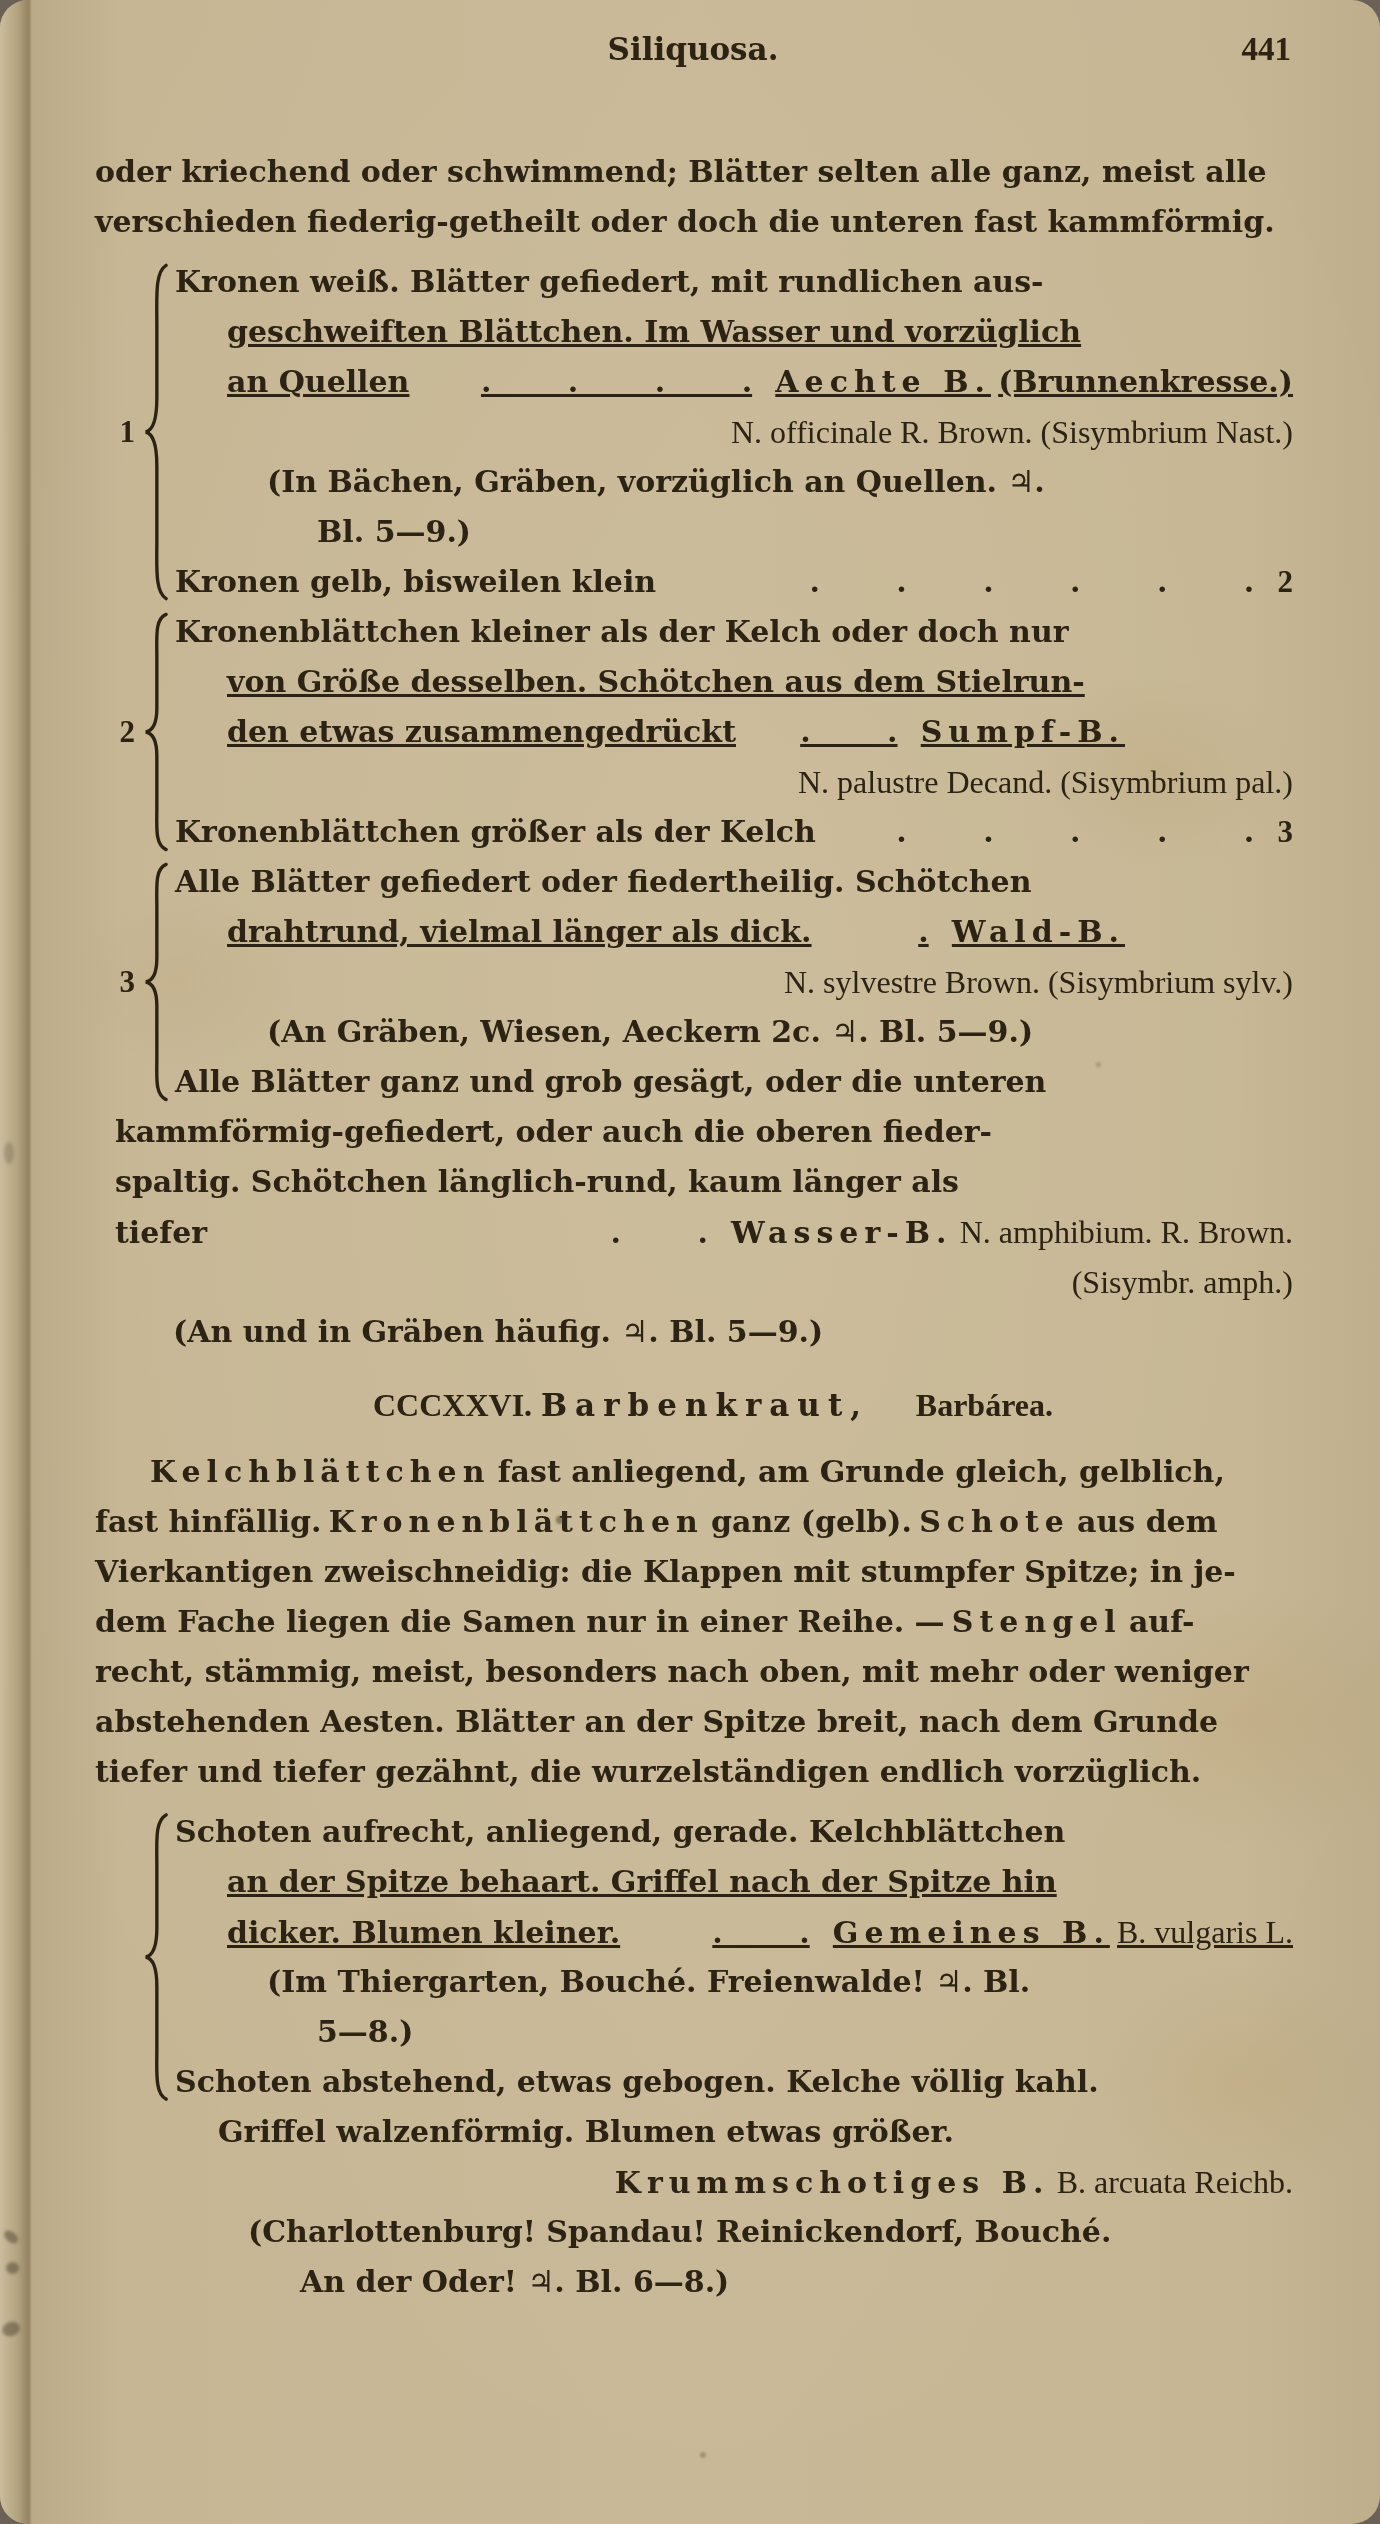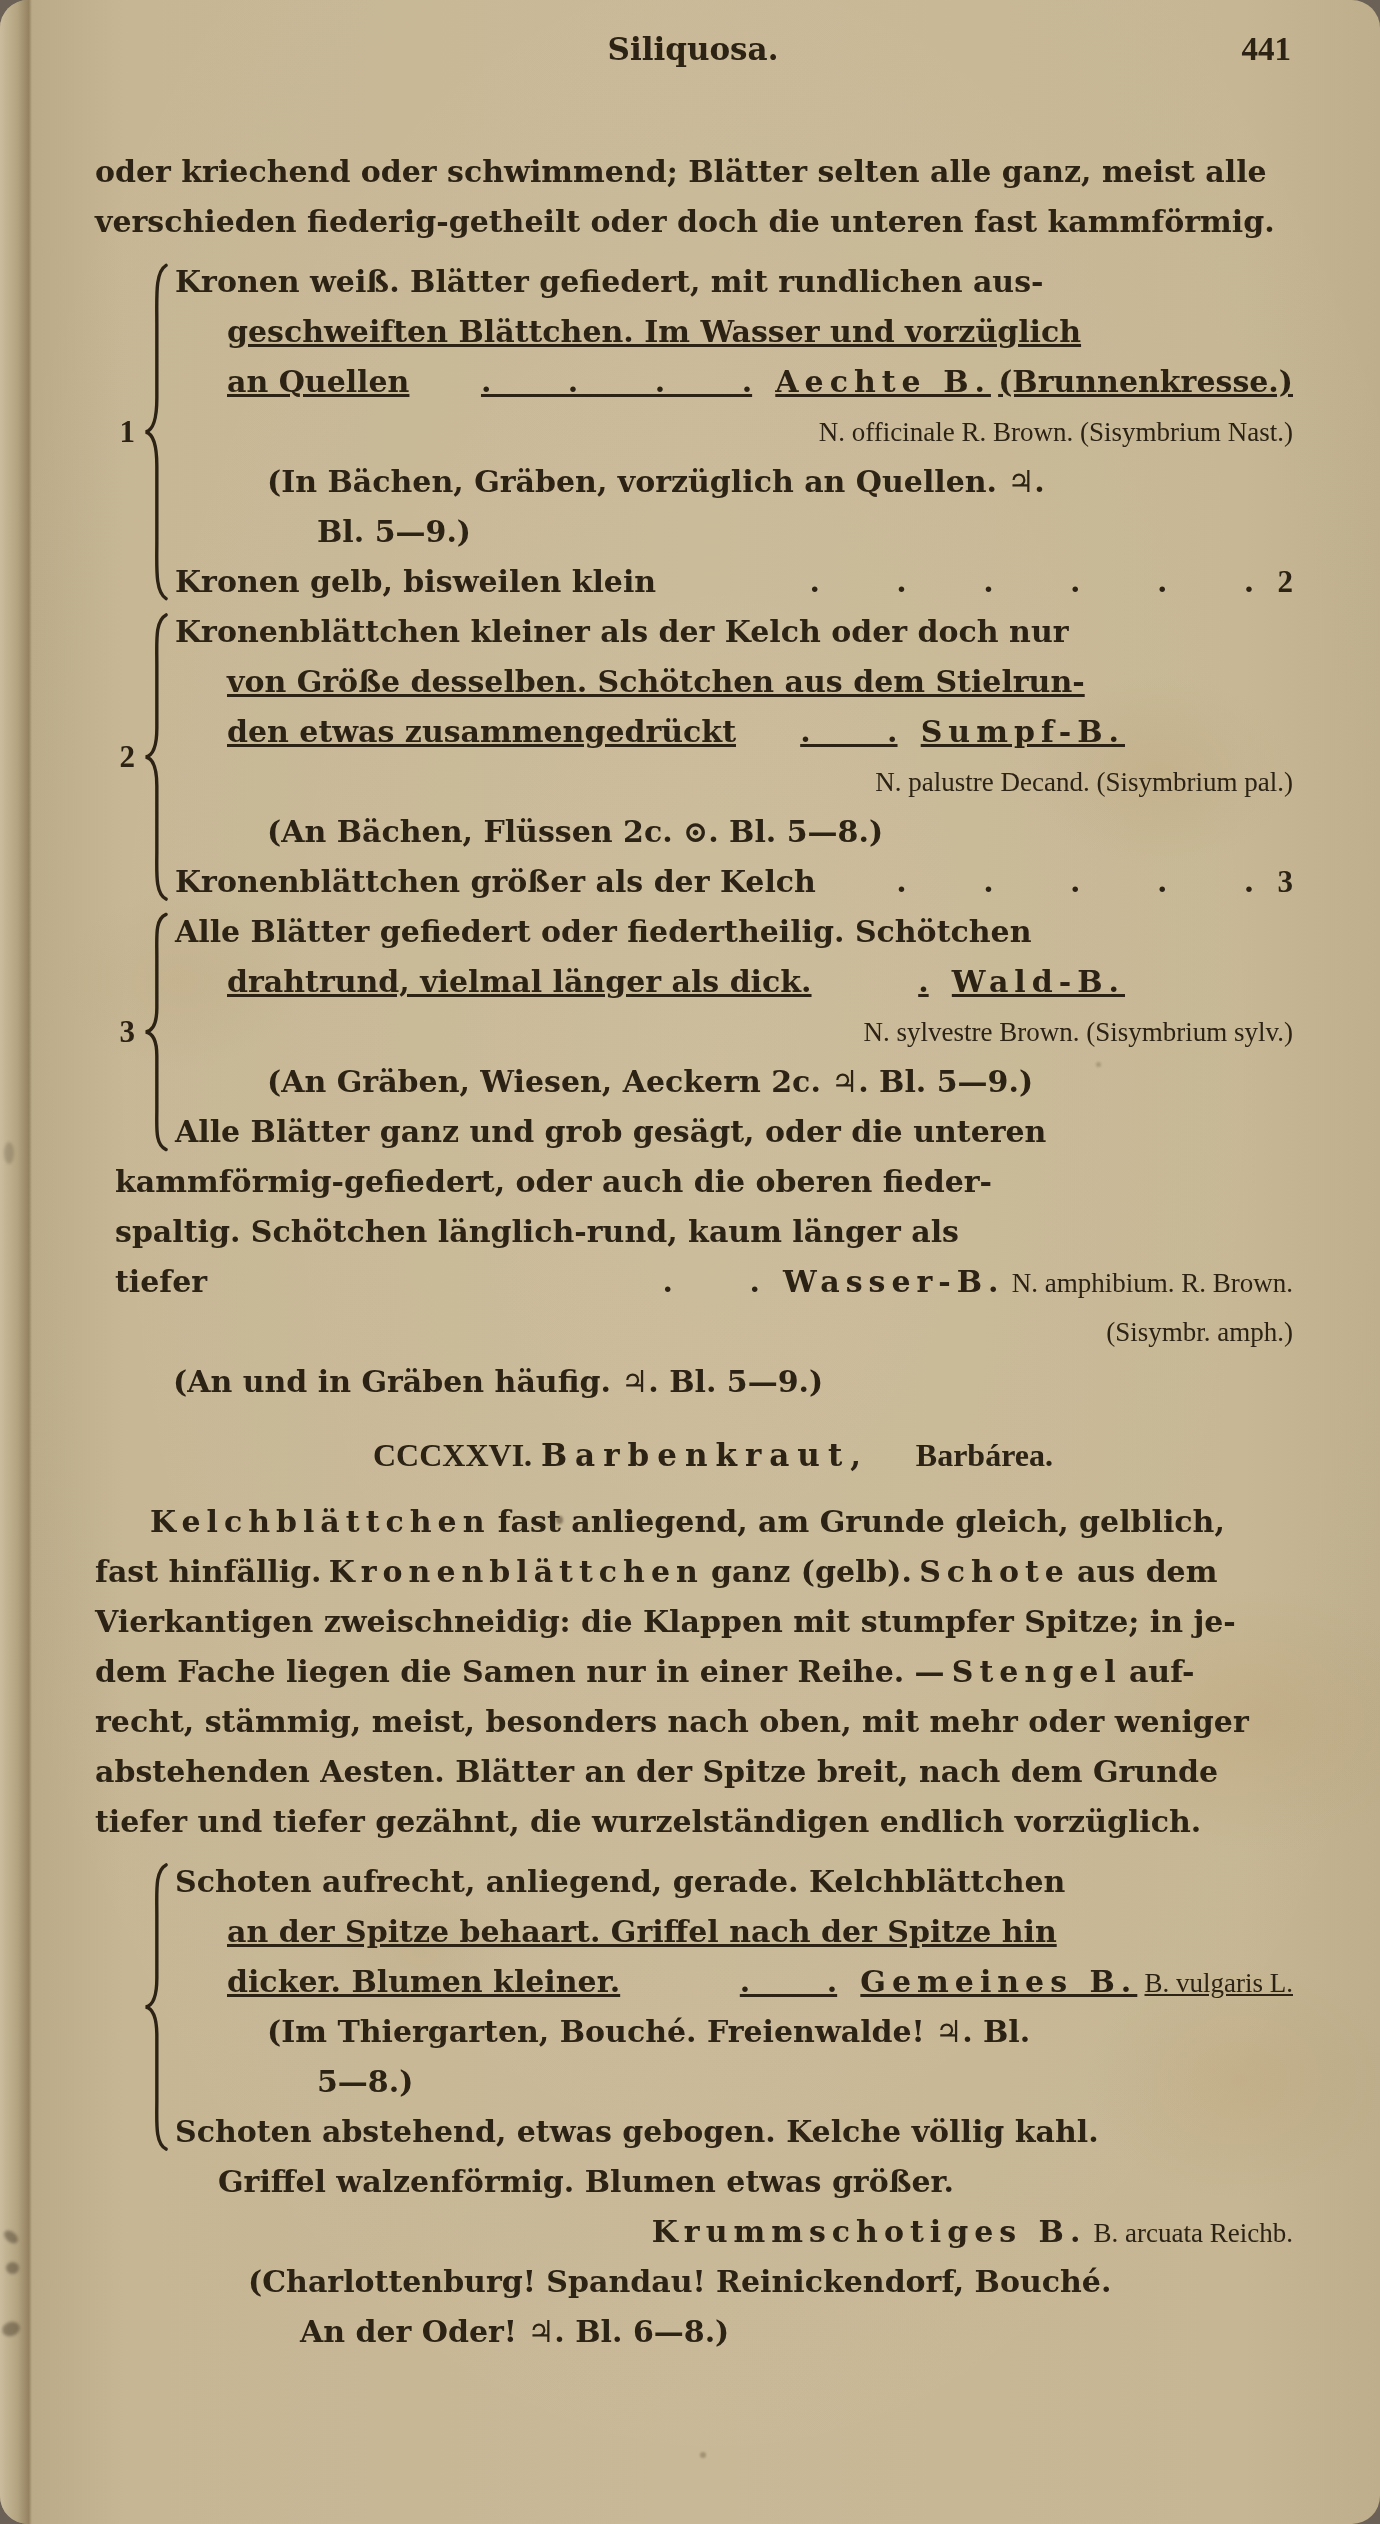--- a/index.html
+++ b/index.html
@@ -22,21 +22,21 @@
     border-radius: 28px;
   }
   .gutter{
     position:absolute;left:0;top:0;width:32px;height:100%;
     background:linear-gradient(90deg, #cdc0a2 0%, #b3a27e 55%, #8d7b5a 90%, rgba(190,175,140,0) 100%);
     opacity:.85;
   }
   .content{position:absolute;left:95px;top:28px;width:1198px;}
 
   .de{font-weight:bold;font-size:30px;}
-  .lat{font-family:"Liberation Serif", serif;font-weight:normal;font-size:27px;}
+  .lat{font-family:"Liberation Serif", serif;font-weight:normal;font-size:32px;}
   .sp{letter-spacing:6px;}
 
   .ln{display:flex;align-items:baseline;column-gap:.45em;line-height:50px;height:50px;white-space:nowrap;}
   .ln.r{justify-content:flex-end;}
 
   .i1{padding-left:52px;text-decoration:underline;}
   .i2{padding-left:92px;}
   .i3{padding-left:142px;}
 
   .dots{flex:1;text-align:right;word-spacing:66px;padding:0 16px;font-weight:bold;font-size:30px;}
@@ -146,23 +146,20 @@
         <div class="ln i1">
           <span class="de">von Größe desselben. Schötchen aus dem Stielrun-</span>
         </div>
         <div class="ln i1">
           <span class="de">den etwas zusammengedrückt</span>
           <span class="dots">. .</span>
           <span class="de sp tailpad">Sumpf-B.</span>
         </div>
         <div class="ln r">
           <span class="lat">N. palustre Decand. (Sisymbrium pal.)</span>
-        </div>
-        <div class="ln i2">
-          <span class="de">(An Bächen, Flüssen 2c. ⊙. Bl. 5—8.)</span>
         </div>
         <div class="ln">
           <span class="de">Kronenblättchen größer als der Kelch</span>
           <span class="dots">. . . . .</span>
           <span class="ref">3</span>
         </div>
       </div>
     </div>
 
     <div class="kgroup">

